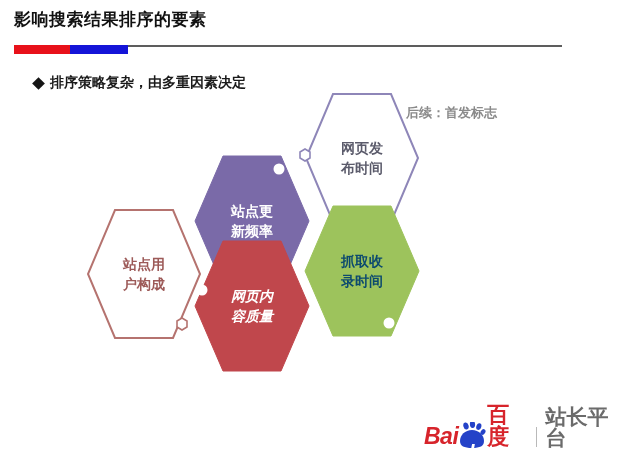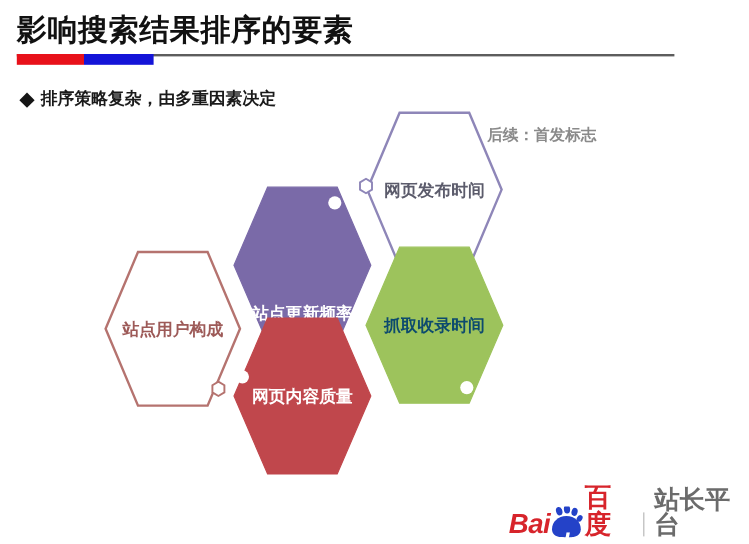--- a/index.html
+++ b/index.html
@@ -16,21 +16,21 @@
     height: 453px;
     background: #ffffff;
     overflow: hidden;
   }
 
   
   .title {
     position: absolute;
     left: 14px;
     top: 8px;
-    font-size: 25px;
+    font-size: 17px;
     font-weight: 700;
     color: #111111;
     letter-spacing: 0.5px;
     white-space: nowrap;
   }
   .rule-wrap {
     position: absolute;
     left: 14px;
     top: 45px;
     width: 548px;
@@ -57,21 +57,21 @@
     left: 56px;
     top: 0;
     width: 58px;
     height: 9px;
     background: #1414d8;
   }
 
   
   .bullet-row {
     position: absolute;
-    left: 18px;
+    left: 34px;
     top: 74px;
     display: flex;
     align-items: center;
     gap: 7px;
   }
   .bullet-diamond {
     width: 9px;
     height: 9px;
     background: #151515;
     transform: rotate(45deg);
@@ -102,21 +102,21 @@
     top: 0;
     overflow: visible;
   }
   .hex-label {
     position: absolute;
     left: 0;
     top: 0;
     width: 116px;
     height: 132px;
     display: flex;
-    flex-direction: row;
+    flex-direction: column;
     align-items: center;
     justify-content: center;
     font-size: 14px;
     font-weight: 700;
     line-height: 1.45;
     text-align: center;
     pointer-events: none;
   }
   .hex-label span { display: block; }
 
@@ -226,38 +226,38 @@
         <span>网页发</span>
         <span>布时间</span>
       </div>
     </div>
 
     <div class="hex" style="left:194px; top:155px;">
       <svg width="116" height="132" viewBox="0 0 116 132">
         <polygon points="29,1 87,1 115,66 87,131 29,131 1,66" fill="#7a6aa8" stroke="#7a6aa8" stroke-width="1"></polygon>
         <circle cx="85" cy="14" r="5.5" fill="#ffffff"></circle>
       </svg>
-      <div class="hex-label" style="color:#ffffff;margin-top:40px;">
+      <div class="hex-label" style="color:#ffffff;">
         <span>站点更</span>
         <span>新频率</span>
       </div>
     </div>
 
     <div class="hex" style="left:86px; top:208px;">
       <svg width="116" height="132" viewBox="0 0 116 132">
         <polygon points="29,2 87,2 114,66 87,130 29,130 2,66" fill="#ffffff" stroke="#b5736f" stroke-width="2"></polygon>
         <polygon points="91,113 96,110 101,113 101,119 96,122 91,119" fill="#ffffff" stroke="#b5736f" stroke-width="1.6"></polygon>
       </svg>
       <div class="hex-label" style="color:#9d5a58;">
         <span>站点用</span>
         <span>户构成</span>
       </div>
     </div>
 
-    <div class="hex" style="left:194px; top:264px;">
+    <div class="hex" style="left:194px; top:240px;font-style:italic;">
       <svg width="116" height="132" viewBox="0 0 116 132">
         <polygon points="29,1 87,1 115,66 87,131 29,131 1,66" fill="#c0474c" stroke="#c0474c" stroke-width="1"></polygon>
         <circle cx="8" cy="50" r="5.5" fill="#ffffff"></circle>
       </svg>
       <div class="hex-label" style="color:#ffffff;">
         <span>网页内</span>
         <span>容质量</span>
       </div>
     </div>
 

